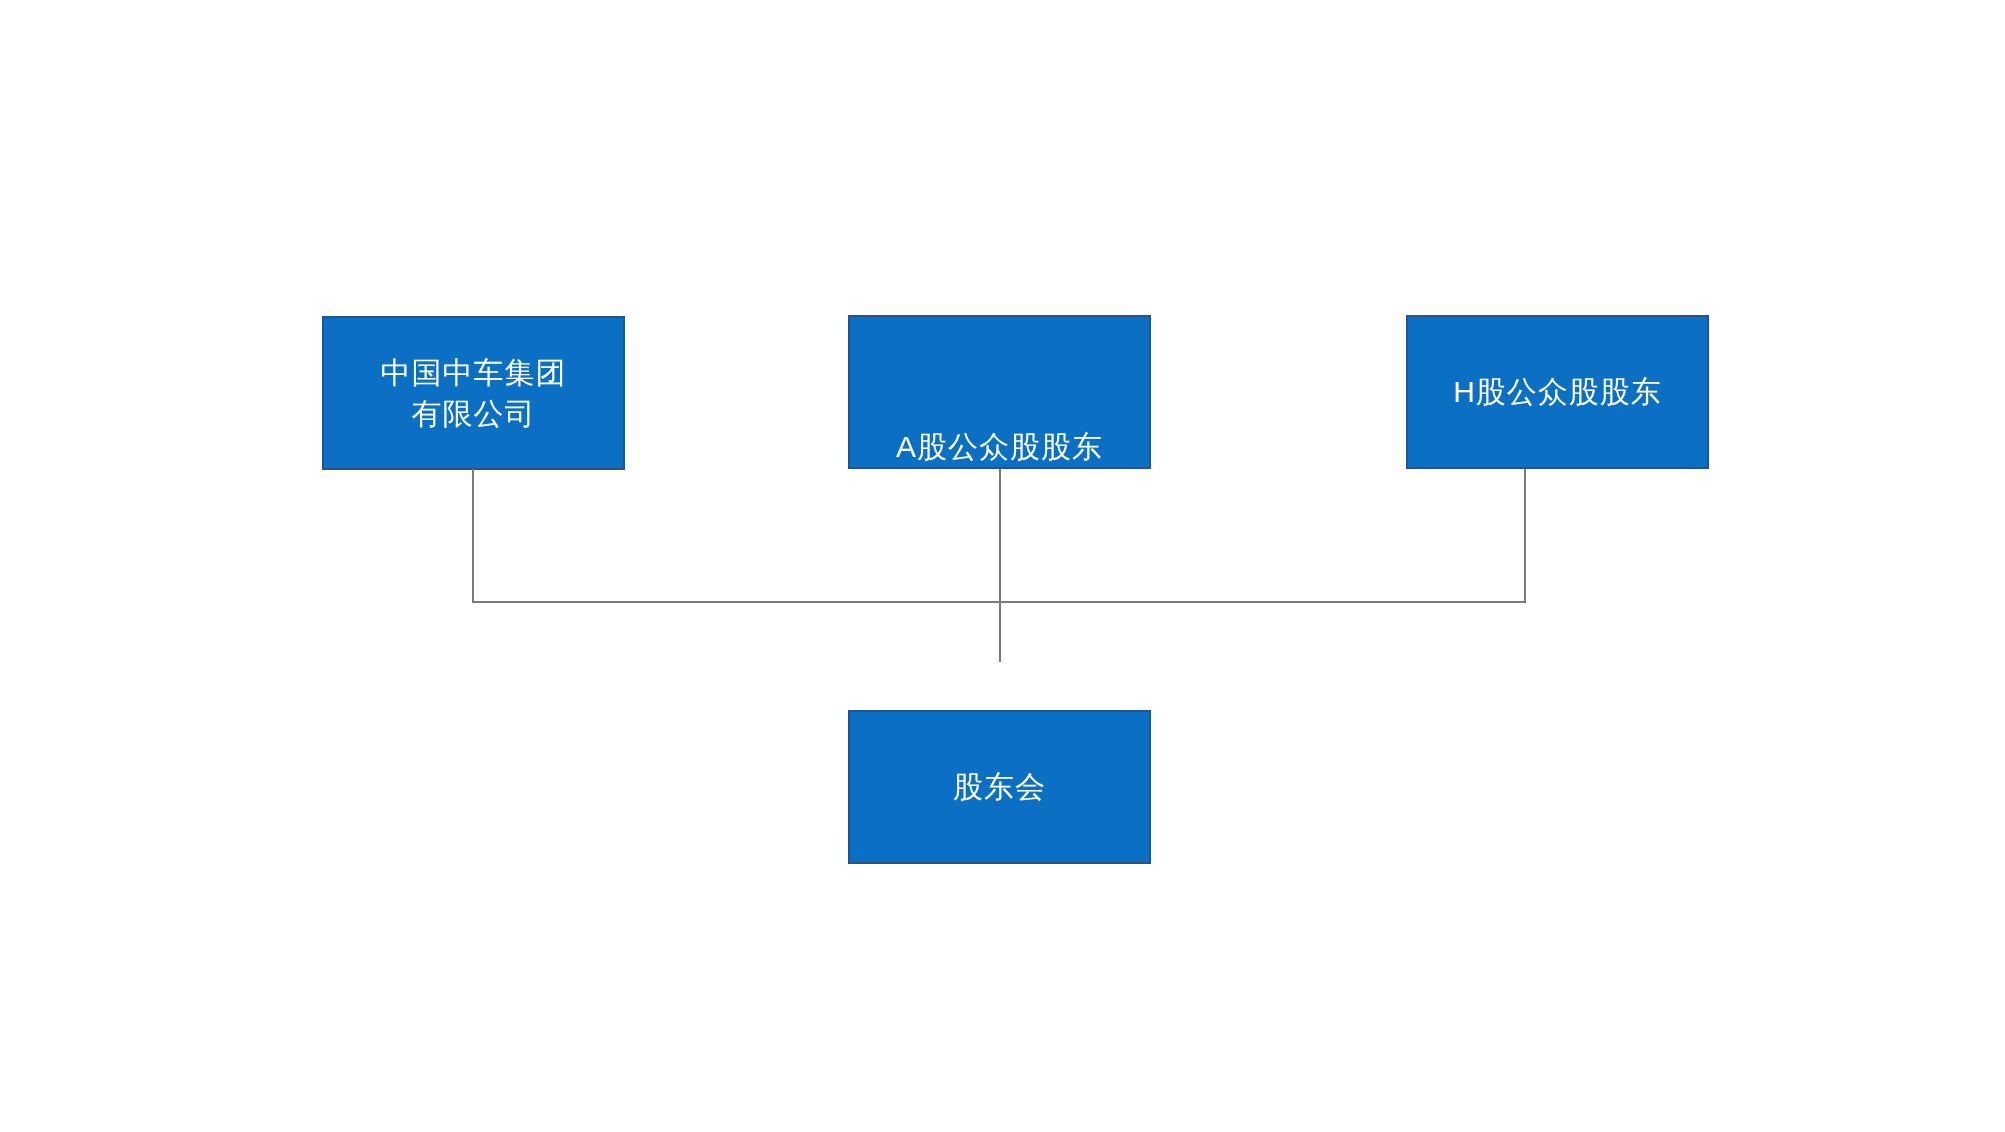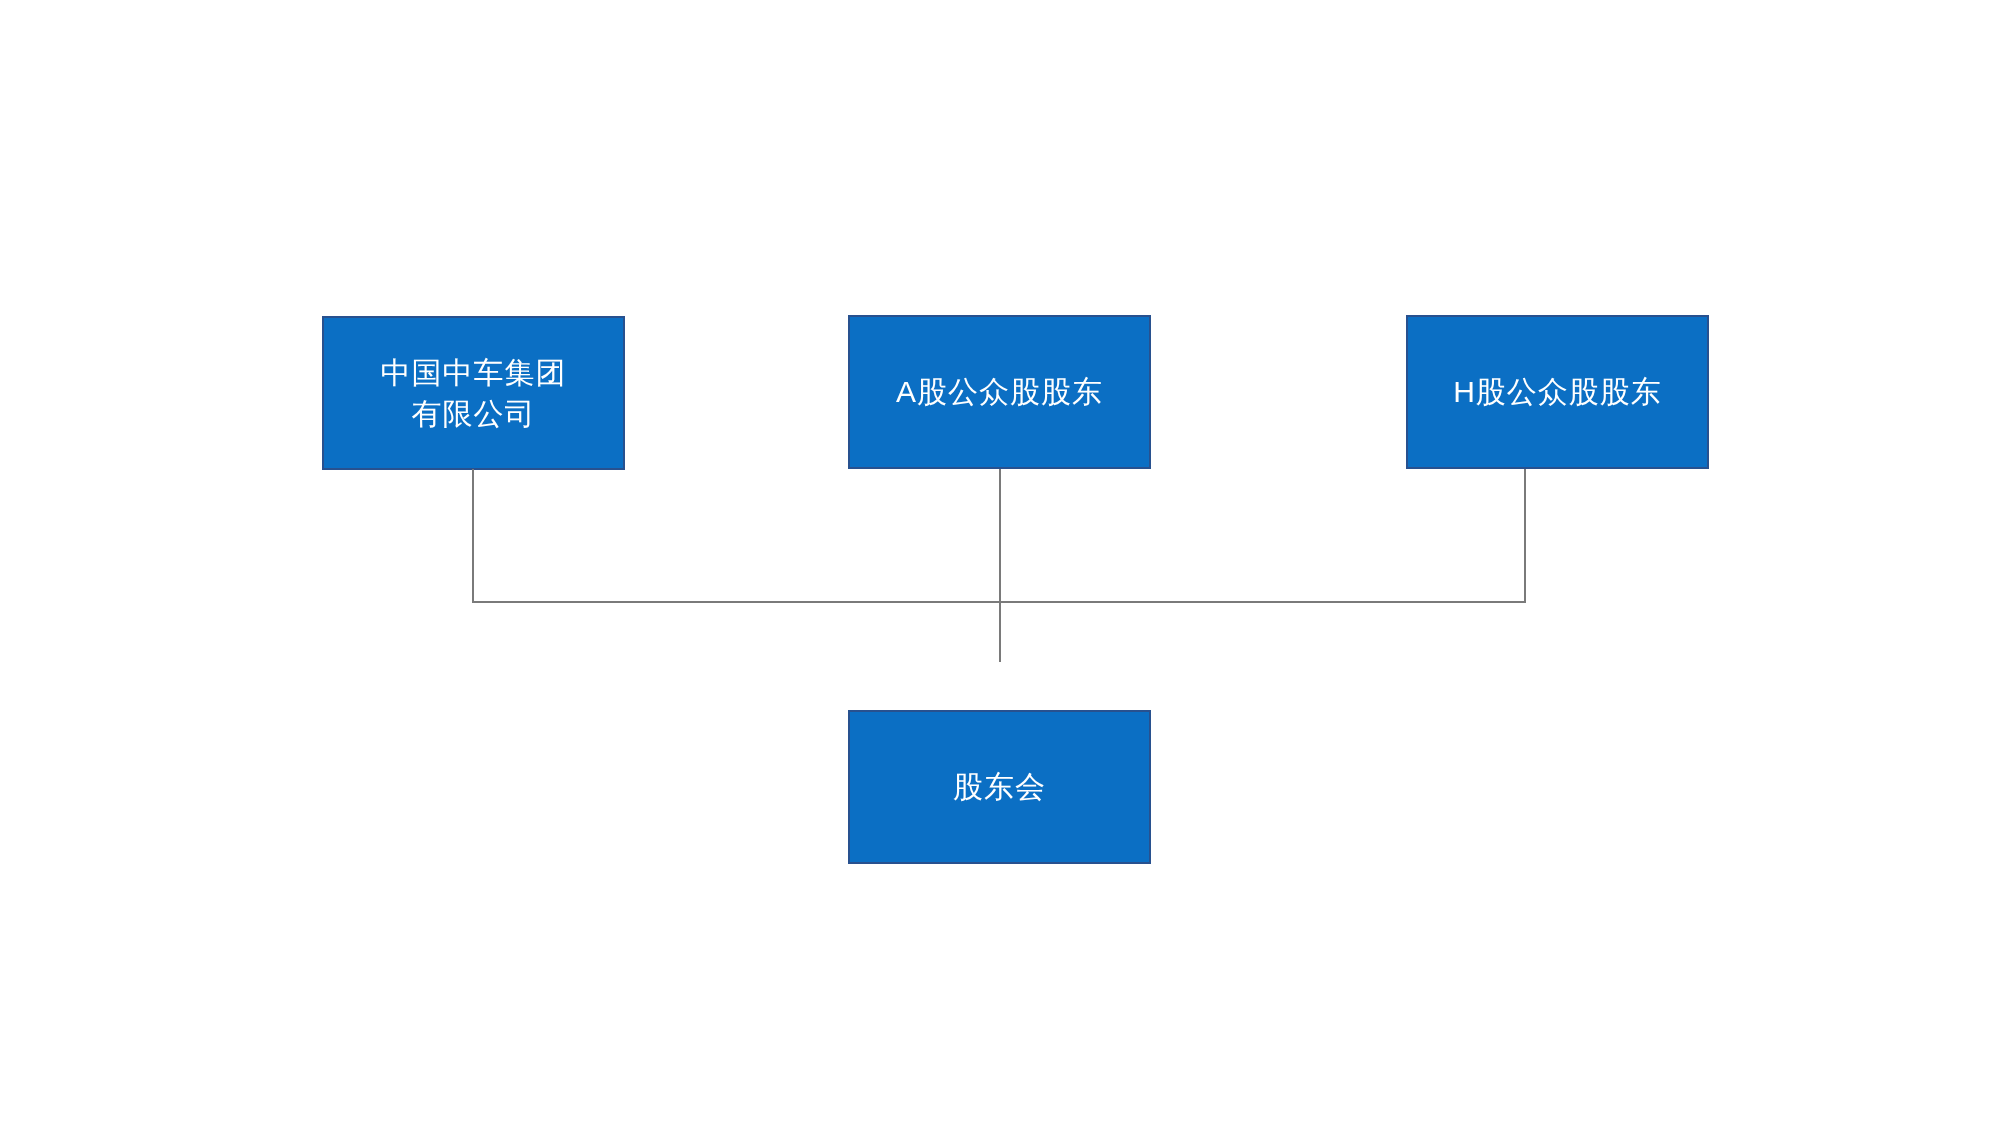--- a/index.html
+++ b/index.html
@@ -33,21 +33,21 @@
     line-height: 1.38;
     white-space: pre-line;
     letter-spacing: 1px;
   }
   .connector {
     position: absolute;
     background: #7a7a7a;
   }
   
   #node-crrc     { left: 322px;  top: 316px; }
-  #node-a-share  { left: 848px;  top: 315px; }
+  #node-a-share  { left: 848px;  top: 315px; align-items: flex-end; }
   #node-h-share  { left: 1374px; top: 315px; margin-left: 32px; }
   #node-meeting  { left: 848px;  top: 662px; margin-top: 48px; }
   
   #conn-v-crrc   { left: 472px;  top: 469px; width: 2px;    height: 134px; }
   #conn-v-a      { left: 999px;  top: 469px; width: 2px;    height: 193px; }
   #conn-v-h      { left: 1524px; top: 469px; width: 2px;    height: 134px; }
   #conn-h-bus    { left: 472px;  top: 601px; width: 1054px; height: 2px;  }
 </style>
 </head>
 <body>

